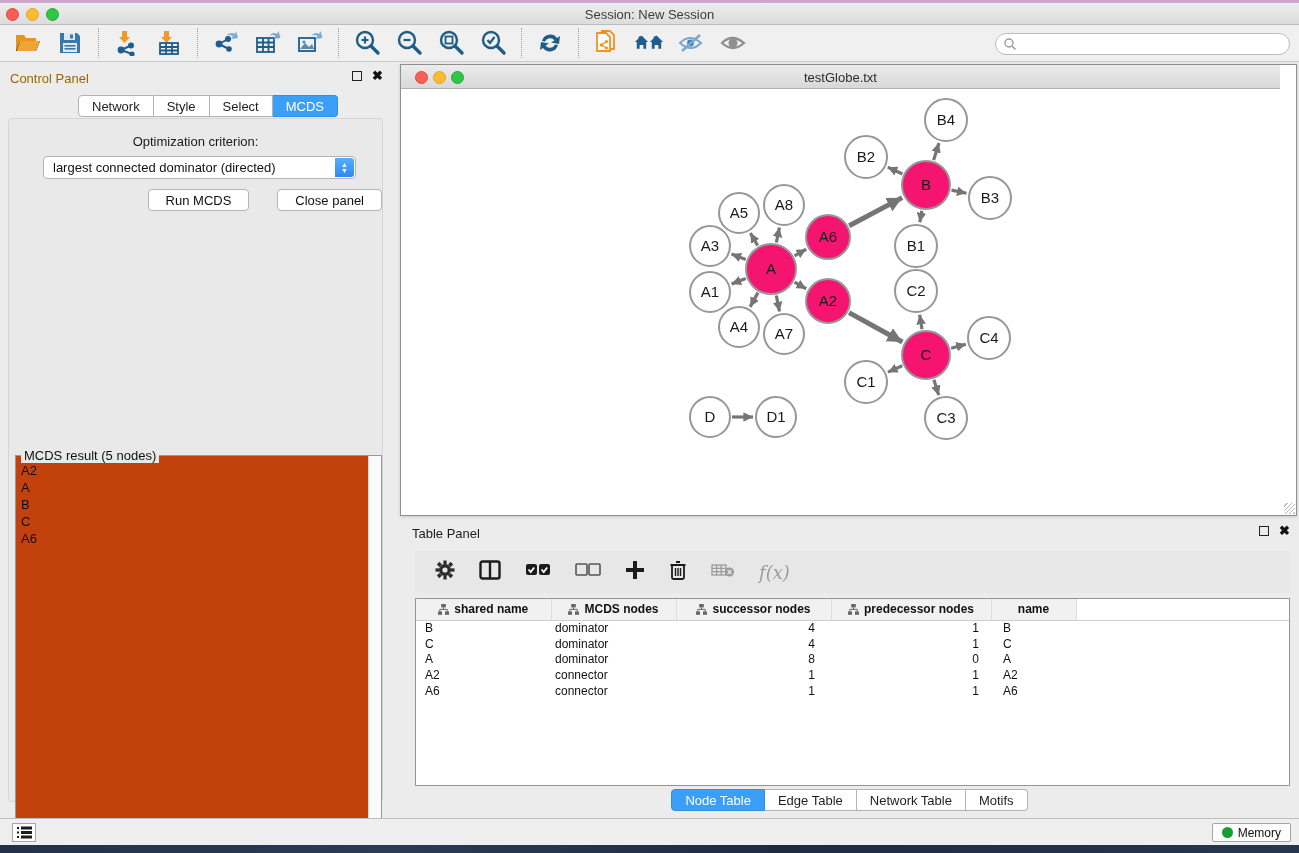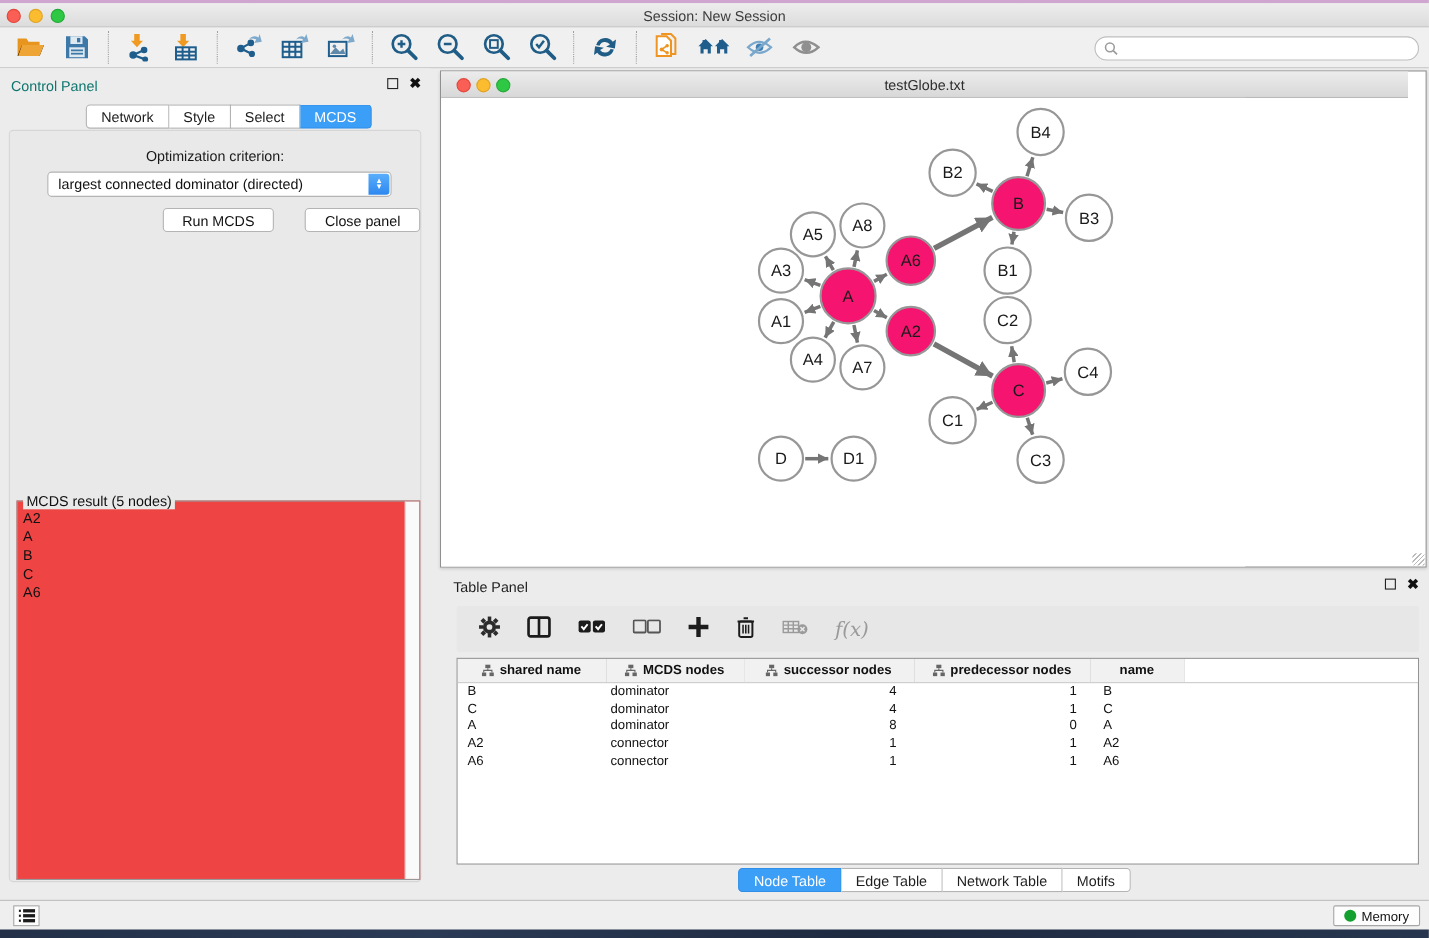--- a/index.html
+++ b/index.html
@@ -21,21 +21,21 @@
     background:#f0f0f0; border-bottom:1px solid #c9c9c9; display:flex; align-items:center; }
   .tb-group { display:flex; align-items:center; gap:12px; padding:0 13px; }
   .tb-sep { width:1px; height:30px; border-left:1px dotted #9f9f9f; }
   .tb-icon { width:30px; height:30px; display:flex; align-items:center; justify-content:center; }
   .searchbox { position:absolute; right:9px; top:8px; width:295px; height:22px; background:#fff;
     border:1px solid #bdbdbd; border-radius:11px; display:flex; align-items:center; padding-left:7px; }
   .searchbox input { border:none; outline:none; flex:1; font-size:12px; height:18px; background:transparent; }
 
   
   .control-panel { position:absolute; left:0; top:62px; width:391px; height:756px; background:#ececec; }
-  .cp-header { position:absolute; left:10px; top:9px; font-size:13px; color:#0f766e; }
+  .cp-header { position:absolute; left:10px; top:9px; font-size:13px; color:#a16207; }
   .panel-btns { position:absolute; right:8px; top:9px; display:flex; gap:10px; align-items:center; }
   .float-box { width:10px; height:10px; border:1.5px solid #222; display:inline-block; }
   .close-x { font-size:13px; font-weight:bold; color:#111; line-height:10px; }
   .cp-tabs { position:absolute; left:78px; top:33px; display:flex; }
   .seg-tab { height:22px; padding:0 13px; font-size:13px; background:#fff; border:1px solid #b3b3b3;
     border-left:none; color:#1e1e1e; display:flex; align-items:center; }
   .seg-tab:first-child { border-left:1px solid #b3b3b3; border-radius:4px 0 0 4px; }
   .seg-tab:last-child { border-radius:0 4px 4px 0; }
   .seg-tab.active { background:#3b9ef7; border-color:#2f8fe8; color:#fff; }
   .cp-content { position:absolute; left:8px; top:56px; width:375px; height:684px;
@@ -44,22 +44,22 @@
   .mac-select { position:absolute; left:34px; top:37px; width:313px; height:23px; background:#fff;
     border:1px solid #b4b4b4; border-radius:4px; font-size:13px; color:#111;
     display:flex; align-items:center; padding-left:9px; }
   .mac-select .stepper { position:absolute; right:1px; top:1px; bottom:1px; width:19px;
     background:linear-gradient(#59aefc,#2e88ef); border-radius:0 3px 3px 0;
     display:flex; flex-direction:column; align-items:center; justify-content:center; color:#fff; }
   .mac-select .stepper span { font-size:7px; line-height:6px; }
   .cp-buttons { position:absolute; left:0; top:70px; width:100%; display:flex; justify-content:flex-end; gap:28px; }
   .mac-btn { height:22px; background:#fff; border:1px solid #b4b4b4; border-radius:4px;
     font-size:13px; color:#111; padding:0 17px; display:flex; align-items:center; }
-  .result-group { position:absolute; left:6px; top:336px; width:367px; height:345px;
-    border:1px solid #989898; background:#ef4444; }
+  .result-group { position:absolute; left:6px; top:336px; width:367px; height:399px;
+    border:1px solid #989898; background:#c2410c; }
   .result-legend { position:absolute; left:5px; top:-8px; background:#e9e9e9; padding:0 3px;
     font-size:13px; color:#111; }
   .result-list { position:absolute; left:0; top:6px; bottom:1px; width:345px; overflow:hidden;
     font-size:13px; color:#111; }
   .result-list div { padding:1px 0 1px 5px; line-height:15px; }
   .result-scroll { position:absolute; right:0; top:0; bottom:0; width:13px; background:#fafafa;
     border-left:1px solid #d9d9d9; }
 
   
   .net-window { position:absolute; left:400px; top:64px; width:897px; height:452px;

